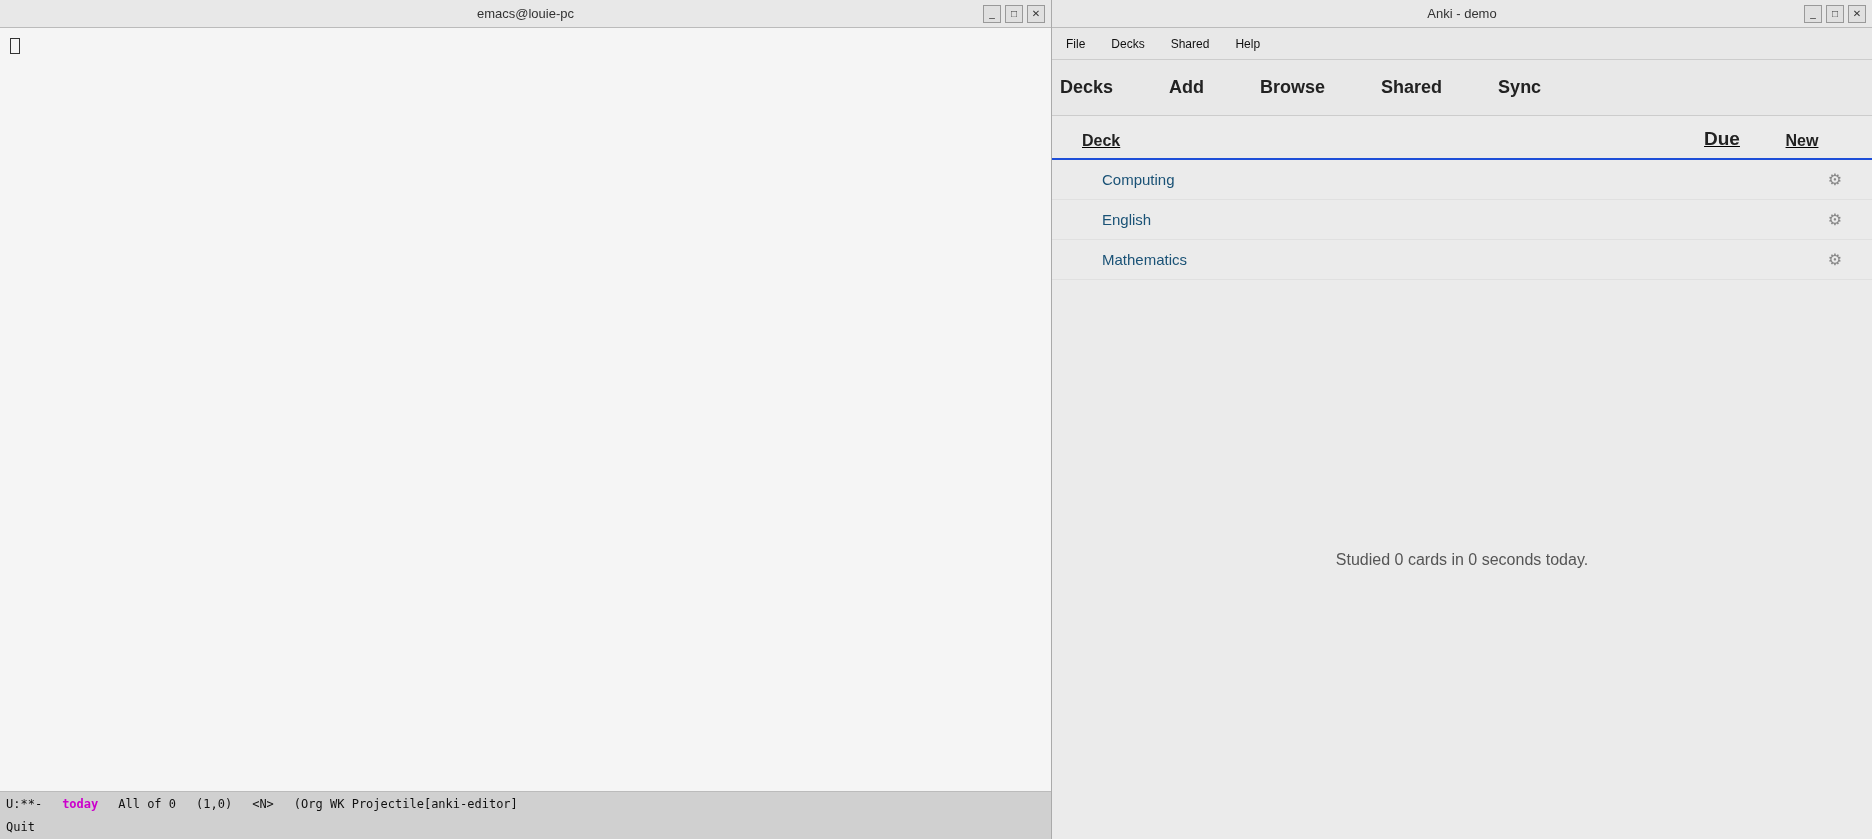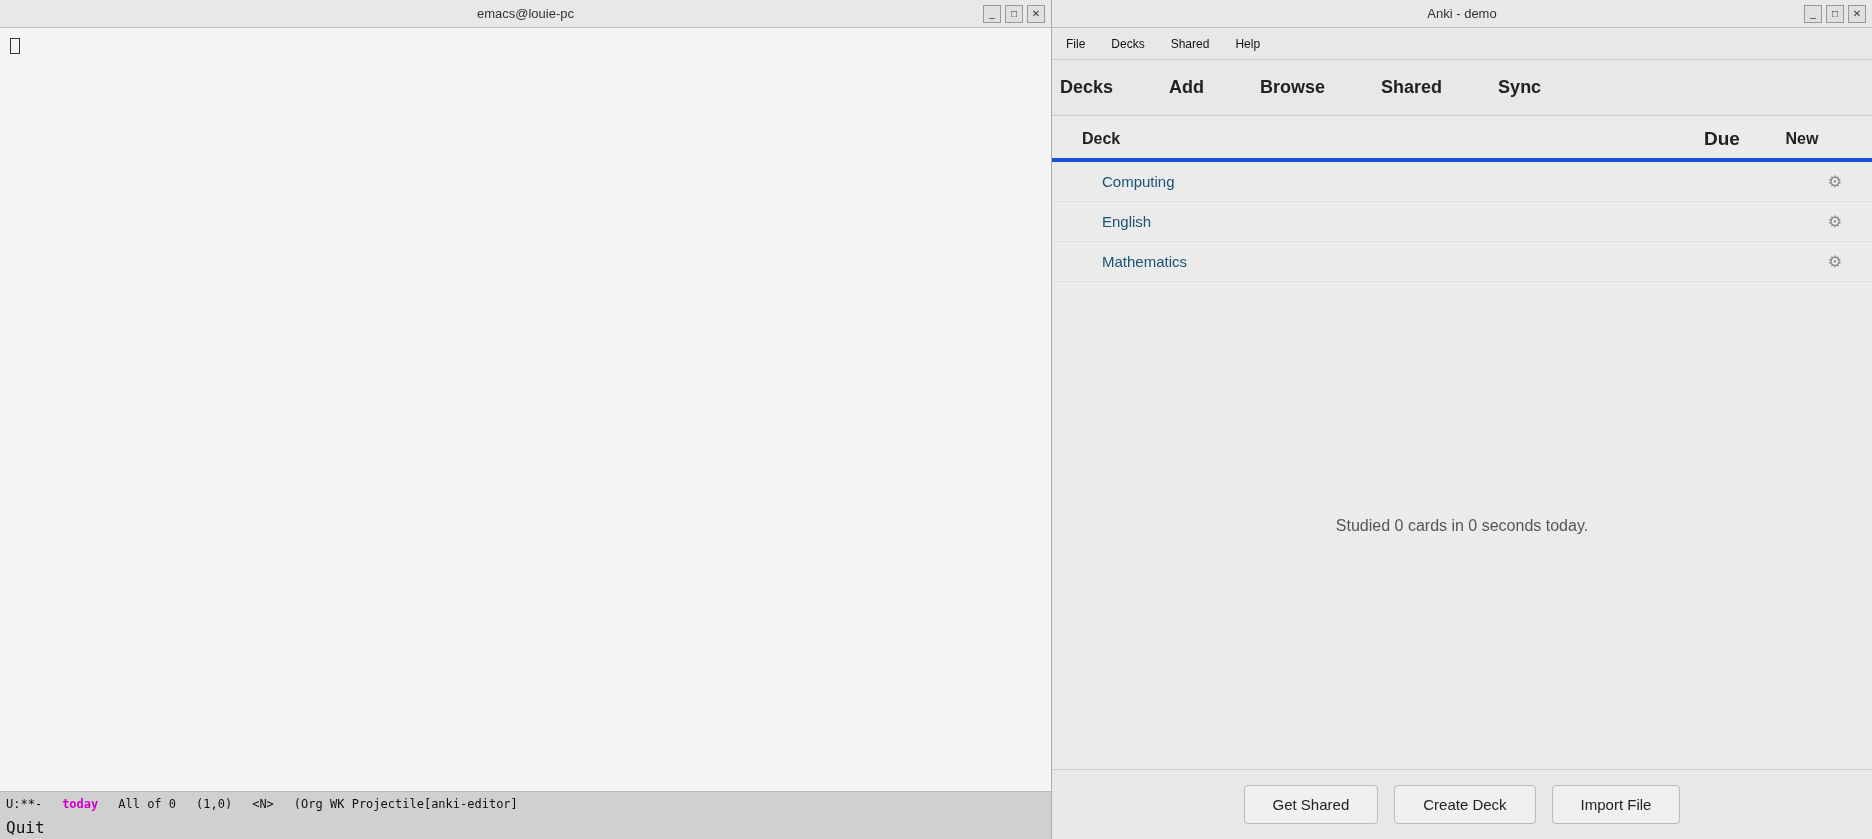--- a/index.html
+++ b/index.html
@@ -89,21 +89,21 @@
     .status-segment {
       margin-right: 20px;
     }
     #emacs-quit {
       height: 24px;
       background: #d0d0d0;
       display: flex;
       align-items: center;
       padding: 0 6px;
       font-family: monospace;
-      font-size: 16px;
+      font-size: 12px;
       color: #111;
     }
 
     
     #anki-window {
       flex: 1;
       background: #b91c1c;
       display: flex;
       flex-direction: column;
     }
@@ -172,23 +172,24 @@
       flex: 1;
       background: #ebebeb;
       display: flex;
       flex-direction: column;
       padding: 0;
     }
 
     
     #deck-header {
       display: flex;
-      align-items: center;
+      align-items: flex-end;
       padding: 12px 30px 8px 30px;
-      border-bottom: 4px solid #1d4ed8;
+      border-bottom: 2px solid #1d4ed8;
+      text-decoration: underline;
     }
     #deck-header-name {
       font-size: 16px;
       font-weight: bold;
       color: #222;
       flex: 1;
     }
     #deck-header-due {
       font-size: 19px;
       font-weight: bold;
@@ -356,18 +357,13 @@
       <span class="deck-due"></span>
       <span class="deck-new"></span>
       <span class="gear-icon">⚙</span>
     </div>
 
     <div id="studied-text">
       <span>Studied 0 cards in 0 seconds today.</span>
     </div>
   </div>
 
-  <div id="anki-footer">
-    <button class="footer-btn">Get Shared</button>
-    <button class="footer-btn">Create Deck</button>
-    <button class="footer-btn">Import File</button>
-  </div>
 </div>
 
 </body></html>

